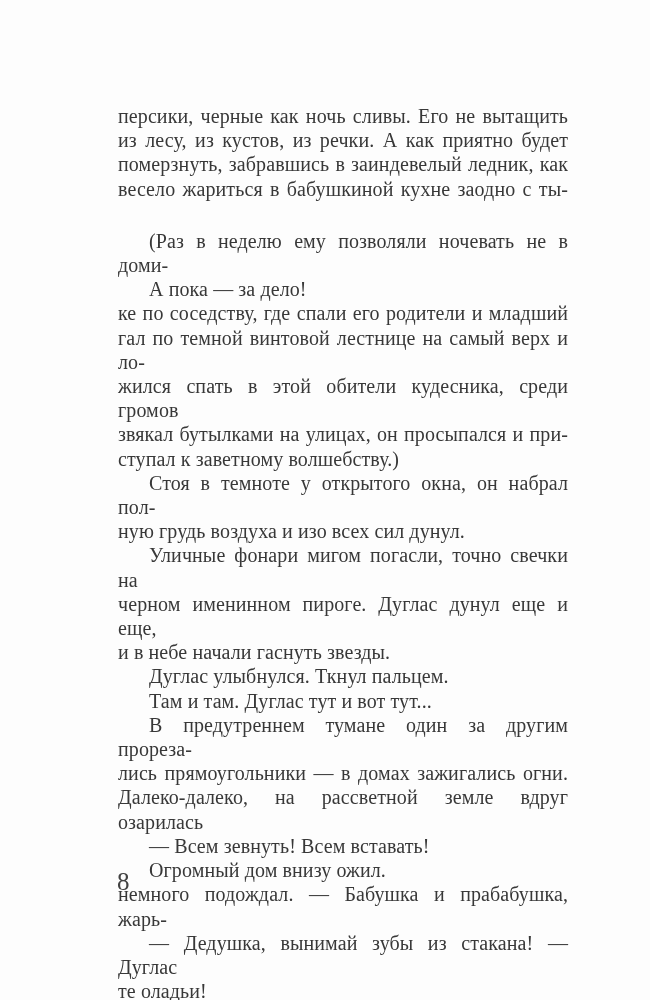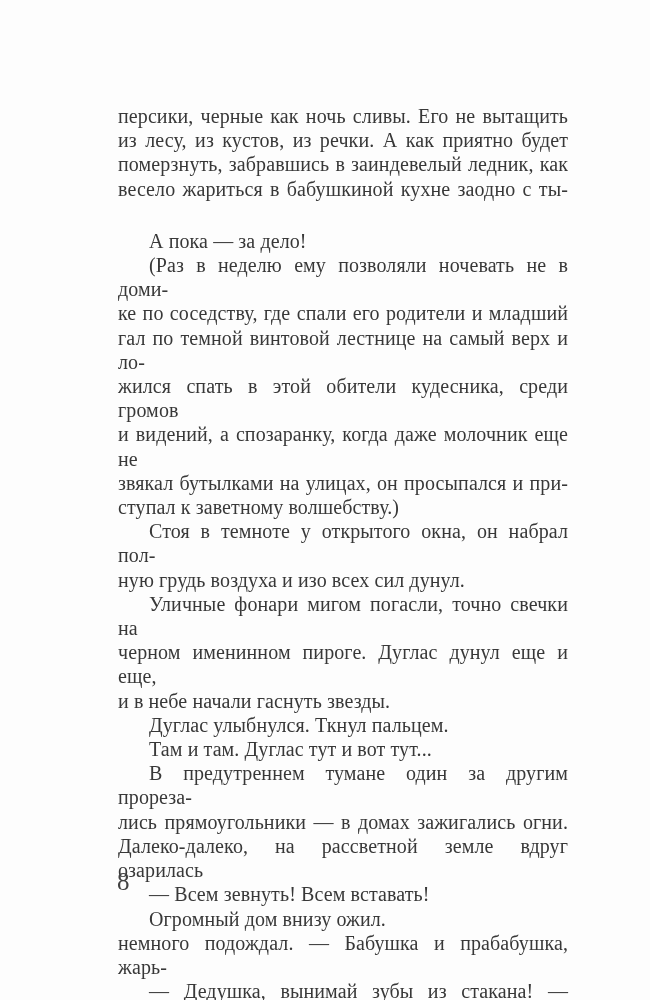--- a/index.html
+++ b/index.html
@@ -55,26 +55,25 @@
 </head>
 <body>
 
 <div class="book-page">
   <div class="page-body">
       <div class="line just">персики, черные как ночь сливы. Его не вытащить</div>
       <div class="line just">из лесу, из кустов, из речки. А как приятно будет</div>
       <div class="line just">померзнуть, забравшись в заиндевелый ледник, как</div>
       <div class="line just">весело жариться в бабушкиной кухне заодно с ты-</div>
       <div class="gap"></div>
+      <div class="line just ind">(Раз в неделю ему позволяли ночевать не в доми-</div>
       <div class="line ind">А пока — за дело!</div>
-      <div class="line just ind">(Раз в неделю ему позволяли ночевать не в доми-</div>
       <div class="line just">ке по соседству, где спали его родители и младший</div>
       <div class="line just">гал по темной винтовой лестнице на самый верх и ло-</div>
       <div class="line just">жился спать в этой обители кудесника, среди громов</div>
-      <div class="line just">и видений, а спозаранку, когда даже молочник еще не</div>
       <div class="line just">звякал бутылками на улицах, он просыпался и при-</div>
       <div class="line">ступал к заветному волшебству.)</div>
       <div class="line just ind">Стоя в темноте у открытого окна, он набрал пол-</div>
       <div class="line">ную грудь воздуха и изо всех сил дунул.</div>
       <div class="line just ind">Уличные фонари мигом погасли, точно свечки на</div>
       <div class="line just">черном именинном пироге. Дуглас дунул еще и еще,</div>
       <div class="line">и в небе начали гаснуть звезды.</div>
       <div class="line ind">Дуглас улыбнулся. Ткнул пальцем.</div>
       <div class="line ind">Там и там. Дуглас тут и вот тут...</div>
       <div class="line just ind">В предутреннем тумане один за другим прореза-</div>

